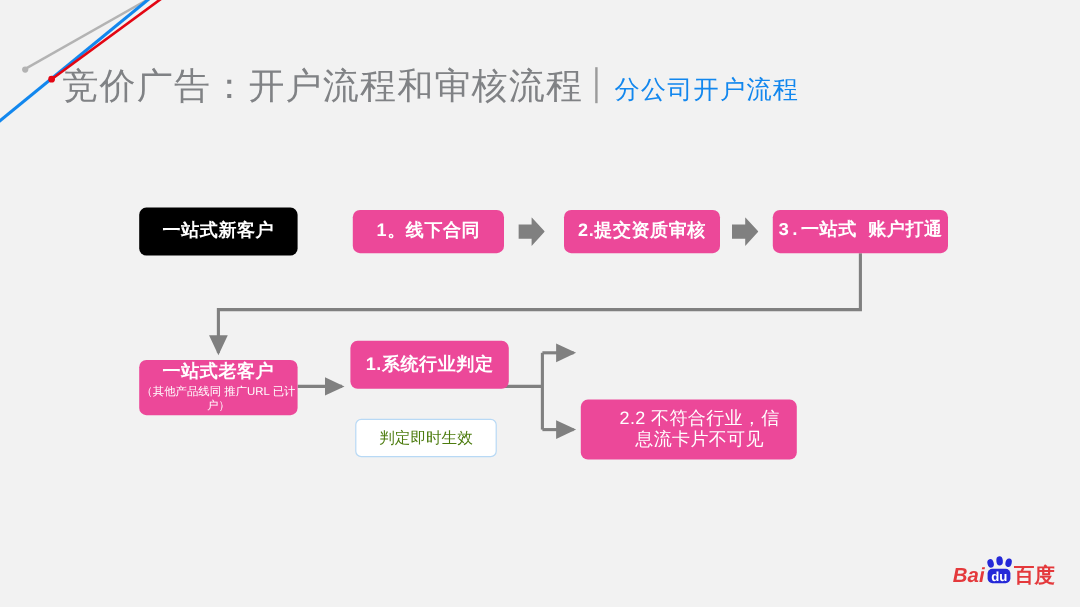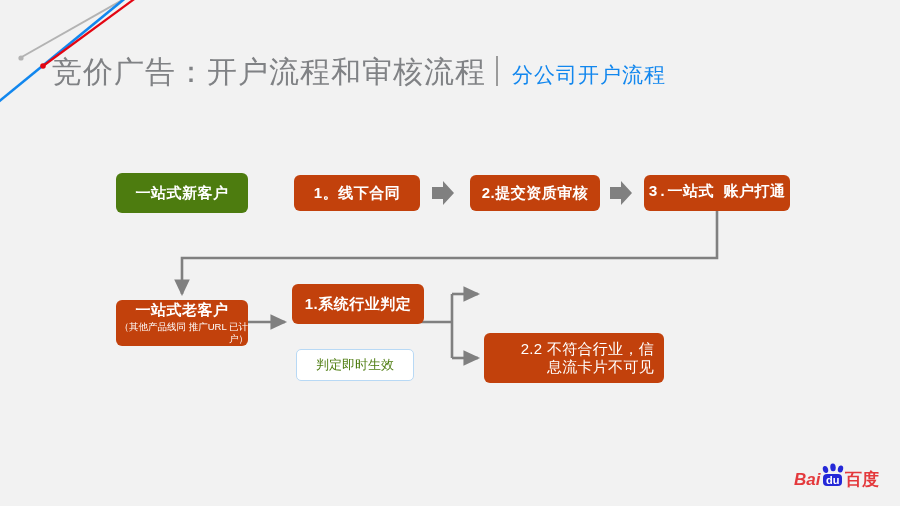--- a/index.html
+++ b/index.html
@@ -81,26 +81,25 @@
     flex-direction: column;
     align-items: center;
     justify-content: center;
     text-align: center;
     border-radius: 6px;
     color: #ffffff;
     line-height: 1.18;
   }
 
   .node-red {
-    background: #4d7c0f;
+    background: #000000;
     align-items: center;
   }
   .node-blue {
-    background: #c2410c;
-    text-align: right;
+    background: #ec4899;
   }
 
   .node-title {
     font-size: 15px;
     font-weight: bold;
     letter-spacing: 0.5px;
   }
   .node-sub {
     font-size: 9.5px;
     margin-top: 3px;

